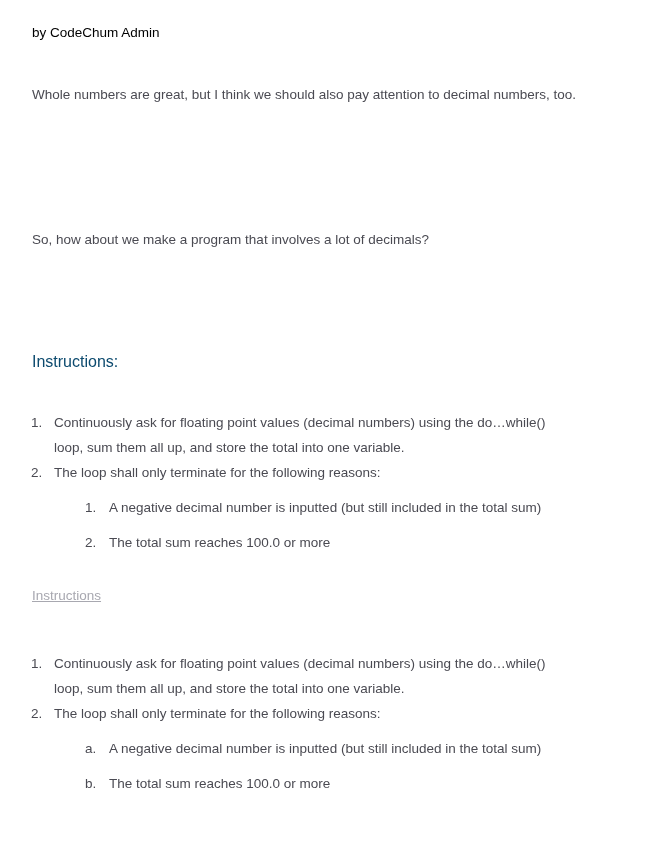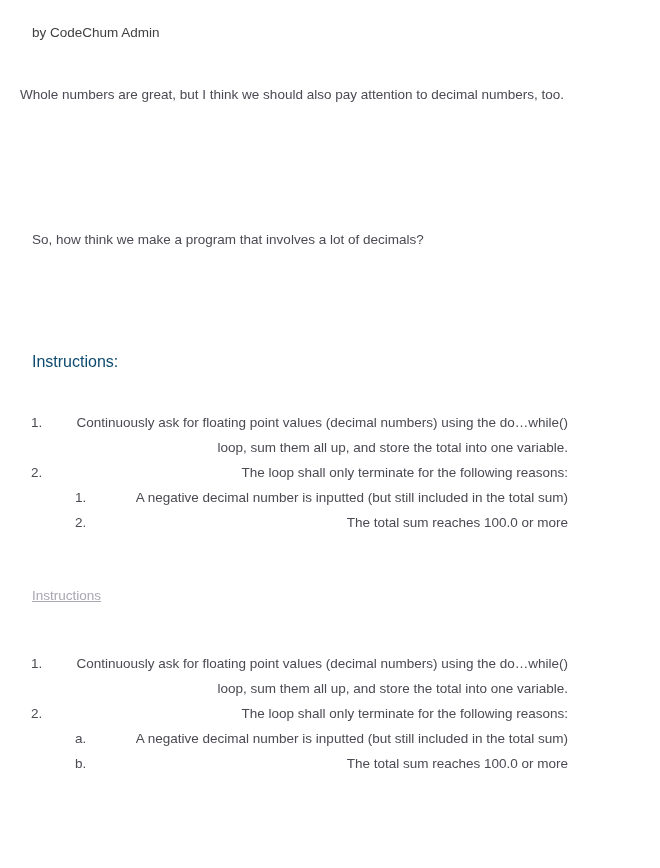--- a/index.html
+++ b/index.html
@@ -39,34 +39,34 @@
     letter-spacing: 0.1px;
   }
   .problem-number {
     color: #5c6678;
     font-weight: bold;
   }
   .problem-author {
     font-size: 13.5px;
     line-height: 20px;
     margin: 3px 0 0 0;
-    color: #404040;
+    color: #000000;
     font-weight: normal;
   }
 
   
   .para {
     position: absolute;
     font-size: 13.5px;
     line-height: 25px;
     color: #4a4a52;
     margin: 0;
   }
   .para-intro {
-    left: 20px;
+    left: 32px;
     top: 82px;
     width: 562px;
   }
   .para-question {
     left: 32px;
     top: 227px;
     width: 562px;
   }
   .label-instructions {
     position: absolute;
@@ -96,53 +96,52 @@
     list-style-type: decimal;
     width: 568px;
     box-sizing: border-box;
   }
   ol.outer > li {
     font-size: 13.5px;
     line-height: 25px;
     color: #4a4a52;
     padding-left: 8px;
     margin: 0;
-    text-align: right;
   }
   ol.inner {
     margin: 0;
     padding: 0 0 0 36px;
     width: 100%;
     box-sizing: border-box;
   }
   ol.inner.decimal { list-style-type: decimal; }
   ol.inner.alpha   { list-style-type: lower-alpha; }
   ol.inner > li {
     font-size: 13.5px;
     line-height: 25px;
     color: #4a4a52;
     padding-left: 9px;
-    margin: 0;
+    margin: 10px;
   }
 
   .list-first  { top: 410px; left: 0; }
   .list-second { top: 651px; left: 0; }
 </style>
 </head>
 <body>
 
 <div class="page">
 
   <div class="header">
     <div class="problem-author">by CodeChum Admin</div>
   </div>
 
   <p class="para para-intro">Whole numbers are great, but I think we should also pay attention to decimal numbers, too.</p>
 
-  <p class="para para-question">So, how think we make a program that involves a lot of decimals?</p>
+  <p class="para para-question">So, how about we make a program that involves a lot of decimals?</p>
 
   <p class="label-instructions">Instructions:</p>
 
   <ol class="outer list-first">
     <li>
       <span>Continuously ask for floating point values (decimal numbers) using the do…while() loop, sum them all up, and store the total into one variable.</span>
     </li>
     <li>
       <span>The loop shall only terminate for the following reasons:</span>
       <ol class="inner decimal">

